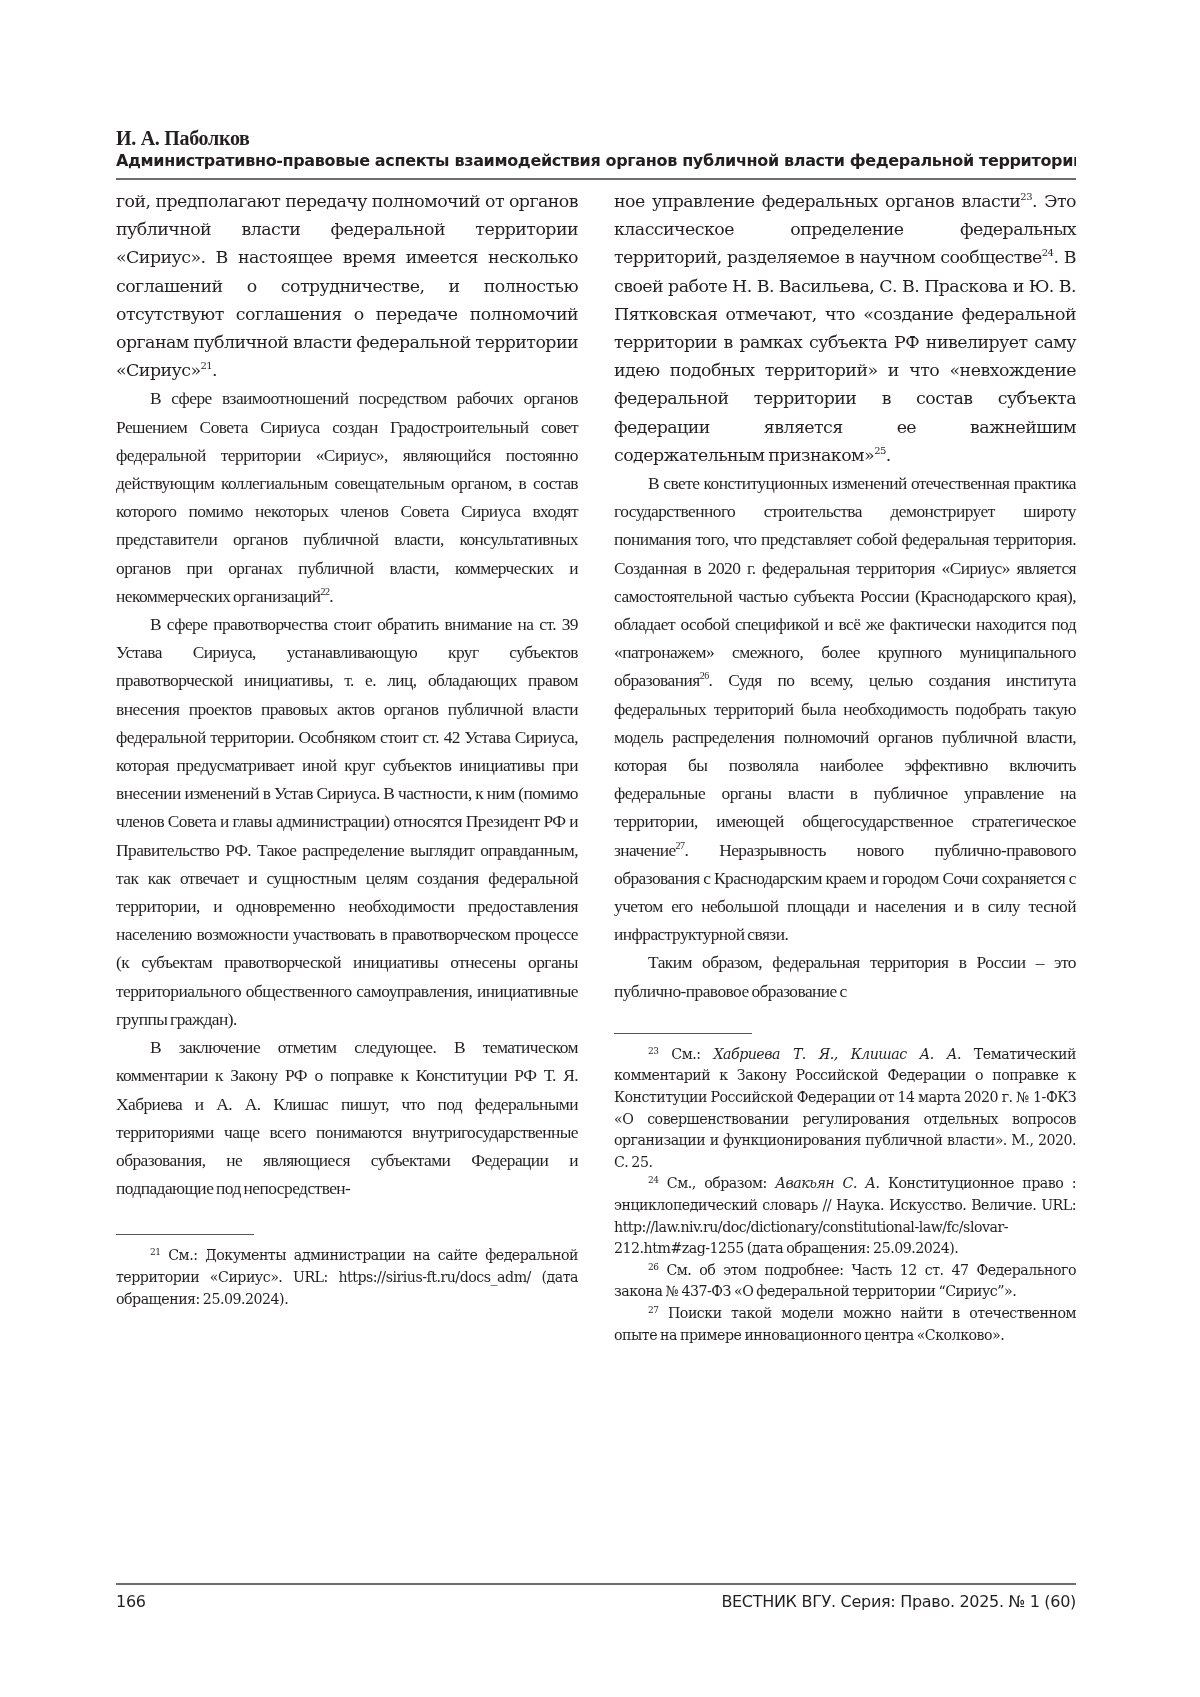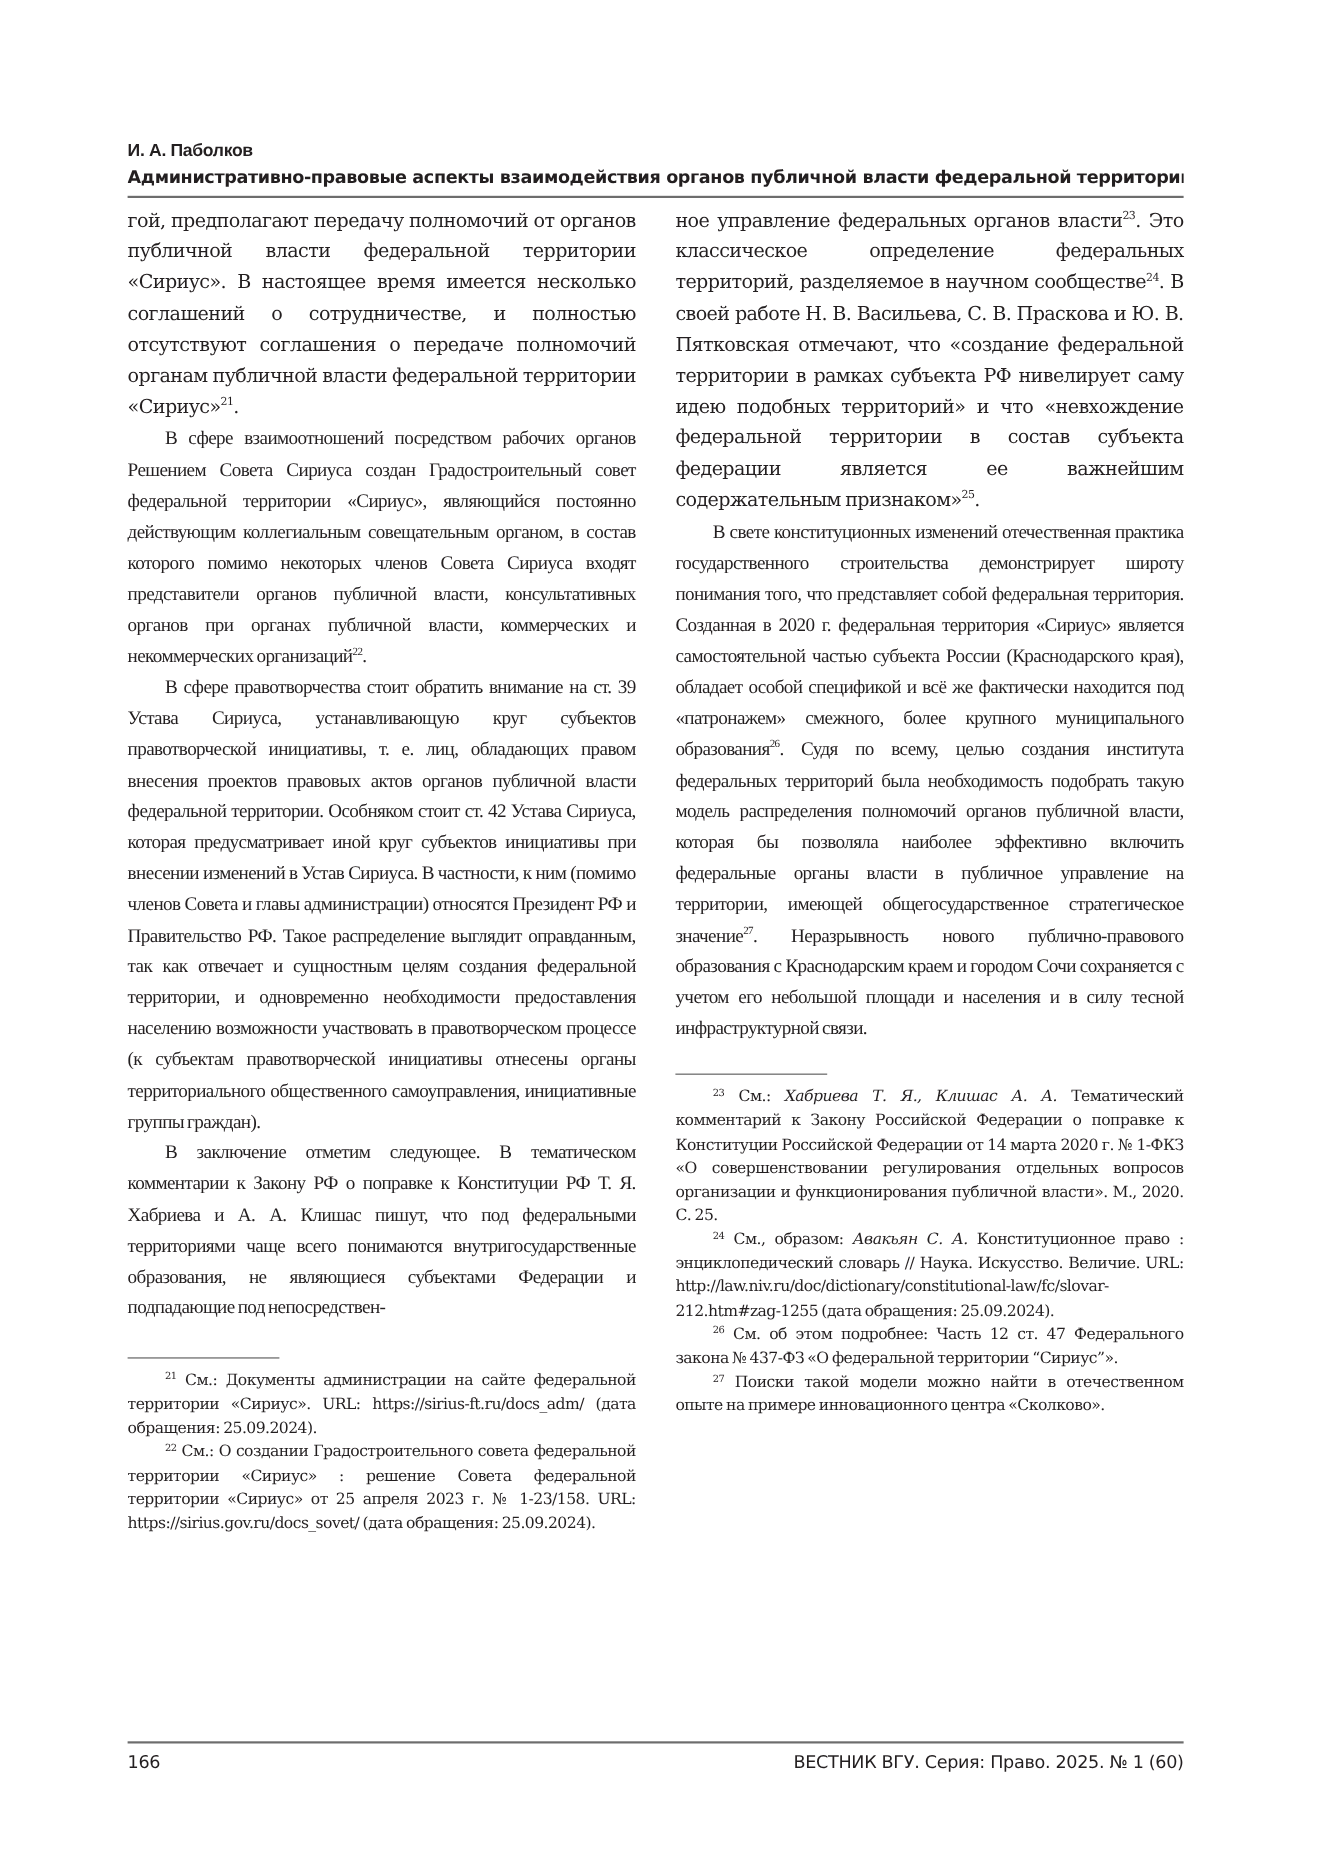--- a/index.html
+++ b/index.html
@@ -1,18 +1,18 @@
 <!DOCTYPE html>
 <html><head>
 <meta charset="utf-8">
 <style>
   html, body { margin: 0; padding: 0; background: #ffffff; }
   body { width: 1200px; height: 1697px; position: relative; overflow: hidden; color: #231f20; }
   .page { position: absolute; left: 116px; top: 128px; width: 960px; }
-  .running-author { font-family: Liberation Sans, sans-serif; font-weight: bold; font-size: 16px; letter-spacing: -0.3px; margin: 0; line-height: 20px; }
+  .running-author { font-family: Liberation Serif, serif; font-weight: bold; font-size: 20px; letter-spacing: -0.3px; margin: 0; line-height: 20px; }
   .running-title { font-family: "DejaVu Sans", sans-serif; font-size: 16px; letter-spacing: -0.35px; margin: 2px 0 0 0; line-height: 22px; white-space: nowrap; overflow: hidden; font-weight: bold; }
   .header-rule { height: 0; border-top: 2px solid #6d6d6d; margin-top: 6px; }
   .columns { display: flex; justify-content: space-between; margin-top: 7px; gap: 19px; }
   .col { width: 462px; font-family: "DejaVu Serif", serif; font-size: 17.4px; line-height: 28.2px; text-align: justify; letter-spacing: -0.55px; word-spacing: -1px; }
   .col p { margin: 0; }
   .col p.indent { text-indent: 34px; font-family: Liberation Serif, serif; }
   sup { font-size: 10px; line-height: 0; vertical-align: 7px; }
   .fn-rule { width: 138px; border-top: 1.5px solid #555; margin: 32px 0 10px 0; }
   .footnote { font-family: "DejaVu Serif", serif; font-size: 14.2px; line-height: 21.6px; text-align: justify; letter-spacing: -0.5px; word-spacing: -1px; margin: 0; text-indent: 34px; }
   .footnote sup { font-size: 9px; vertical-align: 5px; }
@@ -32,26 +32,26 @@
   <div class="columns">
 
     <div class="col col-left">
       <p><span>гой, предполагают передачу полномочий от органов публичной власти федеральной территории «Сириус». В настоящее время имеется несколько соглашений о сотрудничестве, и полностью отсутствуют соглашения о передаче полномочий органам публичной власти федеральной территории «Сириус»</span><sup>21</sup><span>.</span></p>
       <p class="indent"><span>В сфере взаимоотношений посредством рабочих органов Решением Совета Сириуса создан Градостроительный совет федеральной территории «Сириус», являющийся постоянно действующим коллегиальным совещательным органом, в состав которого помимо некоторых членов Совета Сириуса входят представители органов публичной власти, консультативных органов при органах публичной власти, коммерческих и некоммерческих организаций</span><sup>22</sup><span>.</span></p>
       <p class="indent"><span>В сфере правотворчества стоит обратить внимание на ст. 39 Устава Сириуса, устанавливающую круг субъектов правотворческой инициативы, т. е. лиц, обладающих правом внесения проектов правовых актов органов публичной власти федеральной территории. Особняком стоит ст. 42 Устава Сириуса, которая предусматривает иной круг субъектов инициативы при внесении изменений в Устав Сириуса. В частности, к ним (помимо членов Совета и главы администрации) относятся Президент РФ и Правительство РФ. Такое распределение выглядит оправданным, так как отвечает и сущностным целям создания федеральной территории, и одновременно необходимости предоставления населению возможности участвовать в правотворческом процессе (к субъектам правотворческой инициативы отнесены органы территориального общественного самоуправления, инициативные группы граждан).</span></p>
       <p class="indent"><span>В заключение отметим следующее. В тематическом комментарии к Закону РФ о поправке к Конституции РФ Т. Я. Хабриева и А. А. Клишас пишут, что под федеральными территориями чаще всего понимаются внутригосударственные образования, не являющиеся субъектами Федерации и подпадающие под непосредствен-</span></p>
 
       <div class="fn-rule"></div>
       <p class="footnote"><sup>21</sup> <span>См.: Документы администрации на сайте федеральной территории «Сириус». URL: https://sirius-ft.ru/docs_adm/ (дата обращения: 25.09.2024).</span></p>
-      <p class="footnote"><sup>22</sup> <span>См.: О создании Градостроительного совета федеральной территории «Сириус» : решение Совета федеральной территории «Сириус» от 25 апреля 2023 г. № 1-23/158. URL: https://sirius.gov.ru/docs_sovet/ (дата обращения: 25.09.2024).</span></p>
     </div>
 
     <div class="col col-right">
       <p><span>ное управление федеральных органов власти</span><sup>23</sup><span>. Это классическое определение федеральных территорий, разделяемое в научном сообществе</span><sup>24</sup><span>. В своей работе Н. В. Васильева, С. В. Праскова и Ю. В. Пятковская отмечают, что «создание федеральной территории в рамках субъекта РФ нивелирует саму идею подобных территорий» и что «невхождение федеральной территории в состав субъекта федерации является ее важнейшим содержательным признаком»</span><sup>25</sup><span>.</span></p>
       <p class="indent"><span>В свете конституционных изменений отечественная практика государственного строительства демонстрирует широту понимания того, что представляет собой федеральная территория. Созданная в 2020 г. федеральная территория «Сириус» является самостоятельной частью субъекта России (Краснодарского края), обладает особой спецификой и всё же фактически находится под «патронажем» смежного, более крупного муниципального образования</span><sup>26</sup><span>. Судя по всему, целью создания института федеральных территорий была необходимость подобрать такую модель распределения полномочий органов публичной власти, которая бы позволяла наиболее эффективно включить федеральные органы власти в публичное управление на территории, имеющей общегосударственное стратегическое значение</span><sup>27</sup><span>. Неразрывность нового публично-правового образования с Краснодарским краем и городом Сочи сохраняется с учетом его небольшой площади и населения и в силу тесной инфраструктурной связи.</span></p>
+      <p class="indent"><span>Таким образом, федеральная территория в России – это публично-правовое образование с</span></p>
 
       <div class="fn-rule"></div>
       <p class="footnote"><sup>23</sup> <span>См.: </span><i>Хабриева Т. Я., Клишас А. А.</i><span> Тематический комментарий к Закону Российской Федерации о поправке к Конституции Российской Федерации от 14 марта 2020 г. № 1-ФКЗ «О совершенствовании регулирования отдельных вопросов организации и функционирования публичной власти». М., 2020. С. 25.</span></p>
       <p class="footnote"><sup>24</sup> <span>См., образом: </span><i>Авакьян С. А.</i><span> Конституционное право : энциклопедический словарь // Наука. Искусство. Величие. URL: http://law.niv.ru/doc/dictionary/constitutional-law/fc/slovar-212.htm#zag-1255 (дата обращения: 25.09.2024).</span></p>
       <p class="footnote"><sup>26</sup> <span>См. об этом подробнее: Часть 12 ст. 47 Федерального закона № 437-ФЗ «О федеральной территории “Сириус”».</span></p>
       <p class="footnote"><sup>27</sup> <span>Поиски такой модели можно найти в отечественном опыте на примере инновационного центра «Сколково».</span></p>
     </div>
   </div>
 </div>
 

